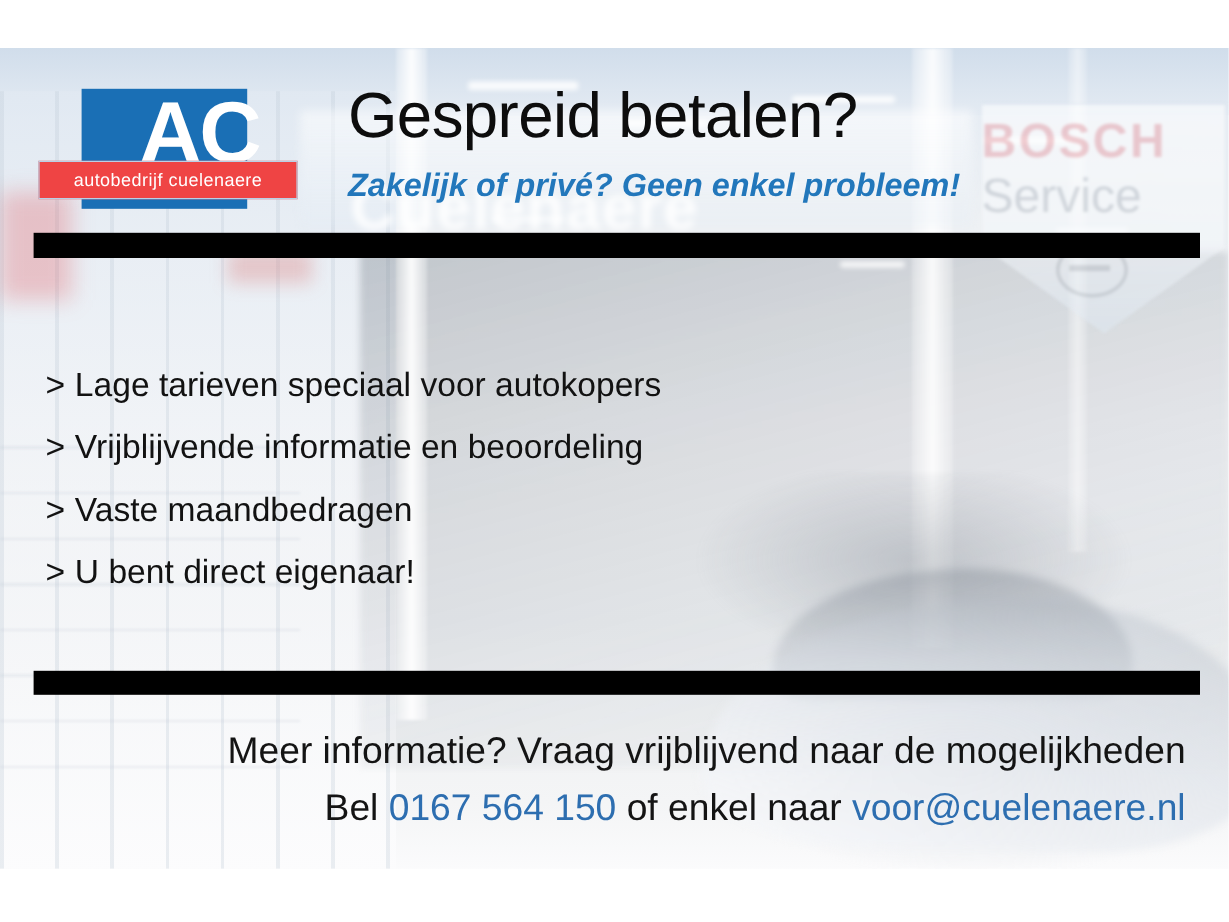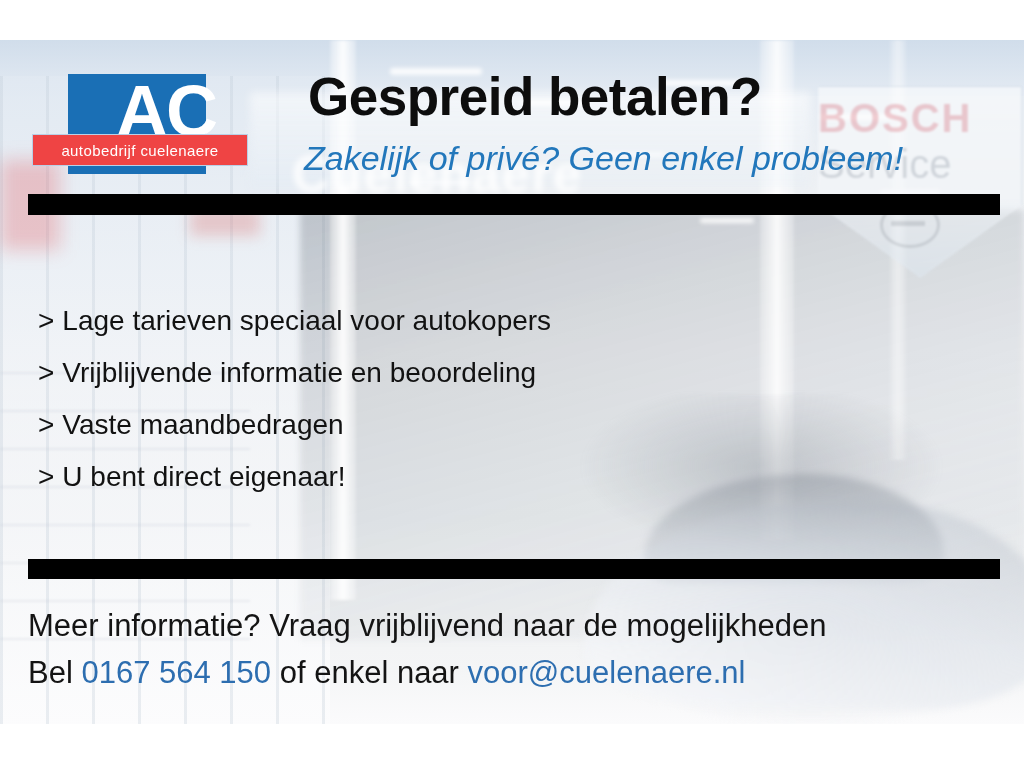--- a/index.html
+++ b/index.html
@@ -168,28 +168,29 @@
   }
   .logo-banner span{
     font-family:"Liberation Sans", sans-serif;
     font-size:15px;color:#ffffff;letter-spacing:.4px;white-space:nowrap;
   }
 
   
   .headline{
     position:absolute;left:290px;top:66px;
     font-family:"Liberation Sans", sans-serif;
-    font-size:53px;font-weight:700;color:#0d0d0d;
-    letter-spacing:-.5px;white-space:nowrap;margin-left:18px;
+    font-size:53px;font-weight:400;color:#0d0d0d;
+    letter-spacing:-.5px;white-space:nowrap;
   }
   .subhead{
-    position:absolute;left:304px;top:139px;
-    font-family:"Liberation Sans", sans-serif;
-    font-size:34px;font-style:italic;color:#2277bb;
+    position:absolute;left:290px;top:139px;
+    font-family:"Liberation Sans", sans-serif;
+    font-size:27px;font-style:italic;color:#2277bb;
     white-space:nowrap;
+    font-weight:bold;
   }
 
   
   .rule{position:absolute;background:#000000;}
   .rule-top{left:28px;top:194px;width:972px;height:21px;}
   .rule-bottom{left:28px;top:559px;width:972px;height:20px;}
 
   
   .section-title{
     position:absolute;left:36px;top:230px;
@@ -203,21 +204,21 @@
     font-size:28px;color:#121212;font-weight:500;
     height:52px;line-height:34px;white-space:nowrap;
   }
   .bullet .chev{margin-right:8px;font-weight:400;}
 
   
   .footer{position:absolute;left:28px;top:606px;width:960px;}
   .footer-line{
     font-family:"Liberation Sans", sans-serif;
     font-size:31px;color:#141414;font-weight:500;
-    height:47px;line-height:40px;white-space:nowrap;
+    height:47px;line-height:40px;white-space:nowrap;text-align:right;
   }
   .accent{color:#2d6eb0;margin-top:16px;}
 </style>
 </head>
 <body>
 
 <div class="poster">
 
   <div class="bg-photo">
     <div class="bg-ceiling"></div>

